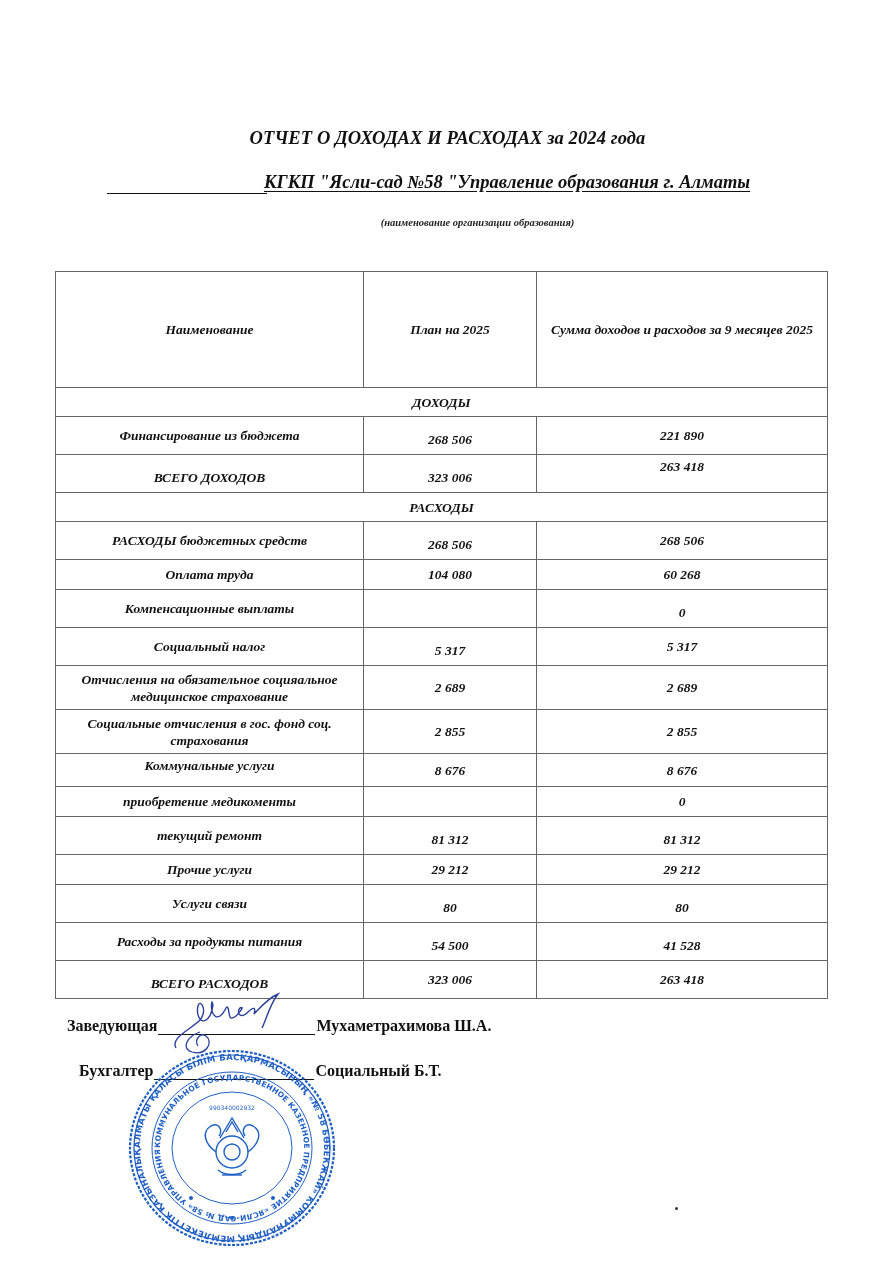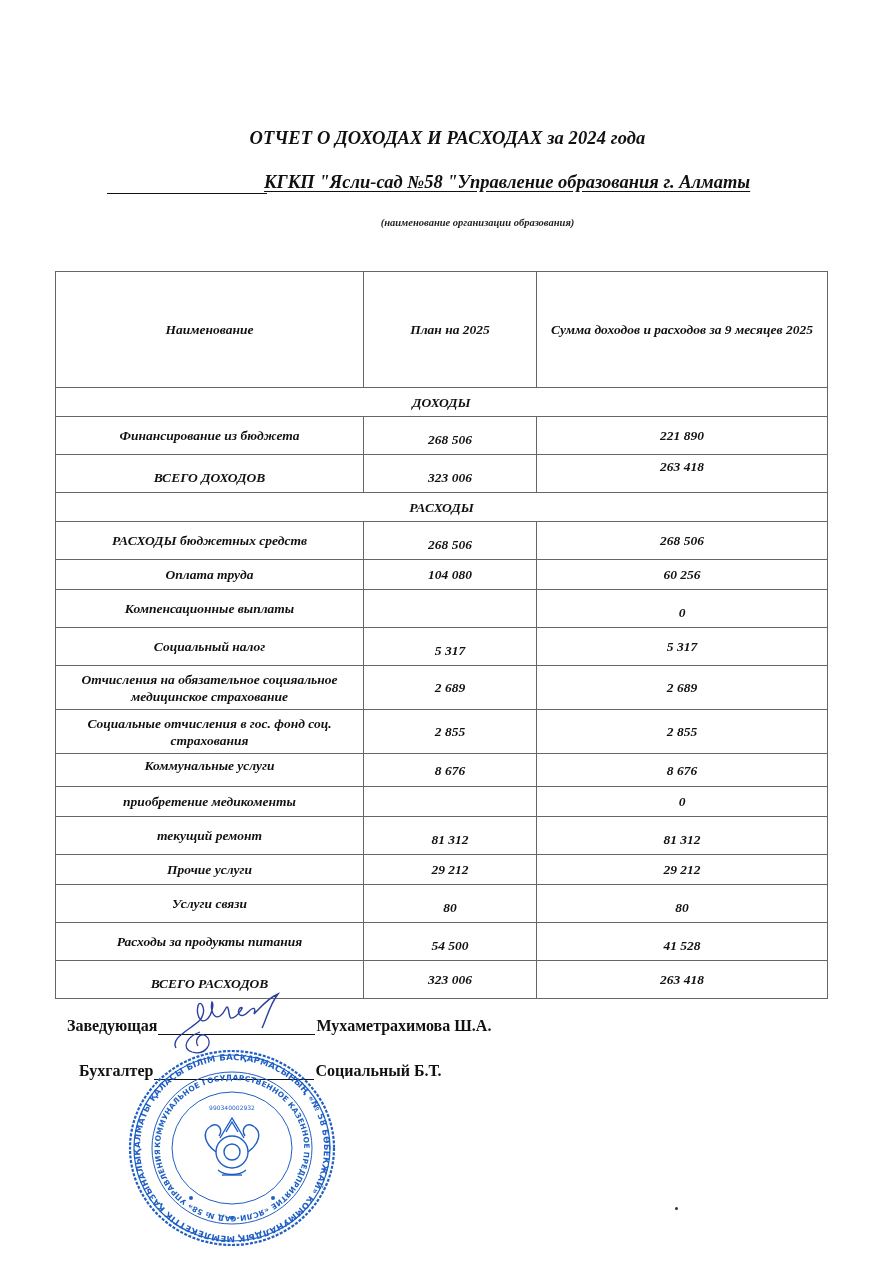--- a/index.html
+++ b/index.html
@@ -96,21 +96,21 @@
     <td colspan="3">РАСХОДЫ</td>
   </tr>
   <tr class="r-single">
     <td>РАСХОДЫ бюджетных средств</td>
     <td class="low">268 506</td>
     <td>268 506</td>
   </tr>
   <tr class="r-single">
     <td>Оплата труда</td>
     <td>104 080</td>
-    <td>60 256</td>
+    <td>60 268</td>
   </tr>
   <tr class="r-single">
     <td>Компенсационные выплаты</td>
     <td></td>
     <td class="low">0</td>
   </tr>
   <tr class="r-single">
     <td>Социальный налог</td>
     <td class="low">5 317</td>
     <td>5 317</td>

